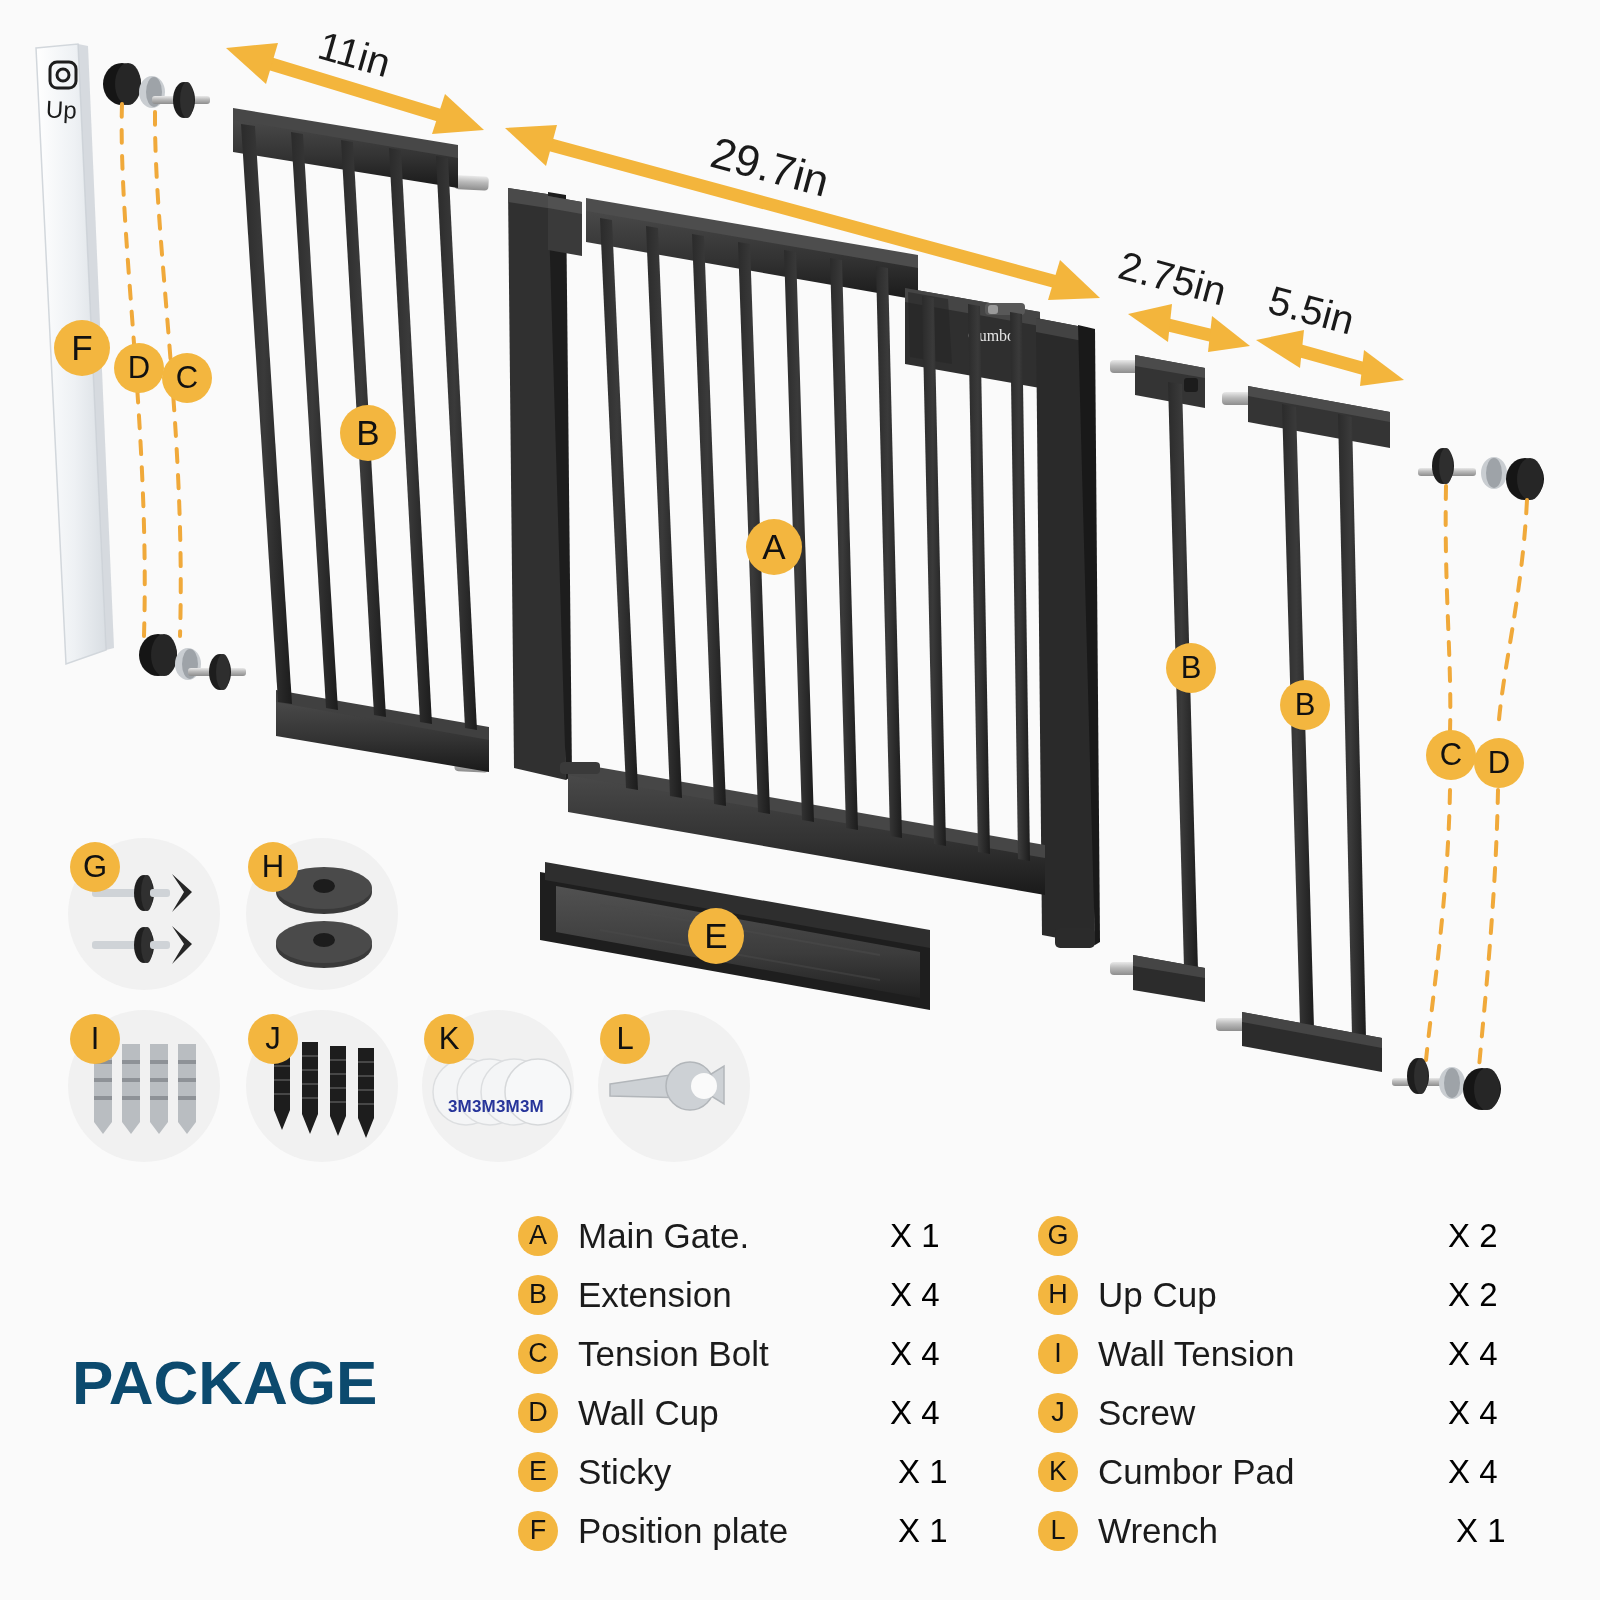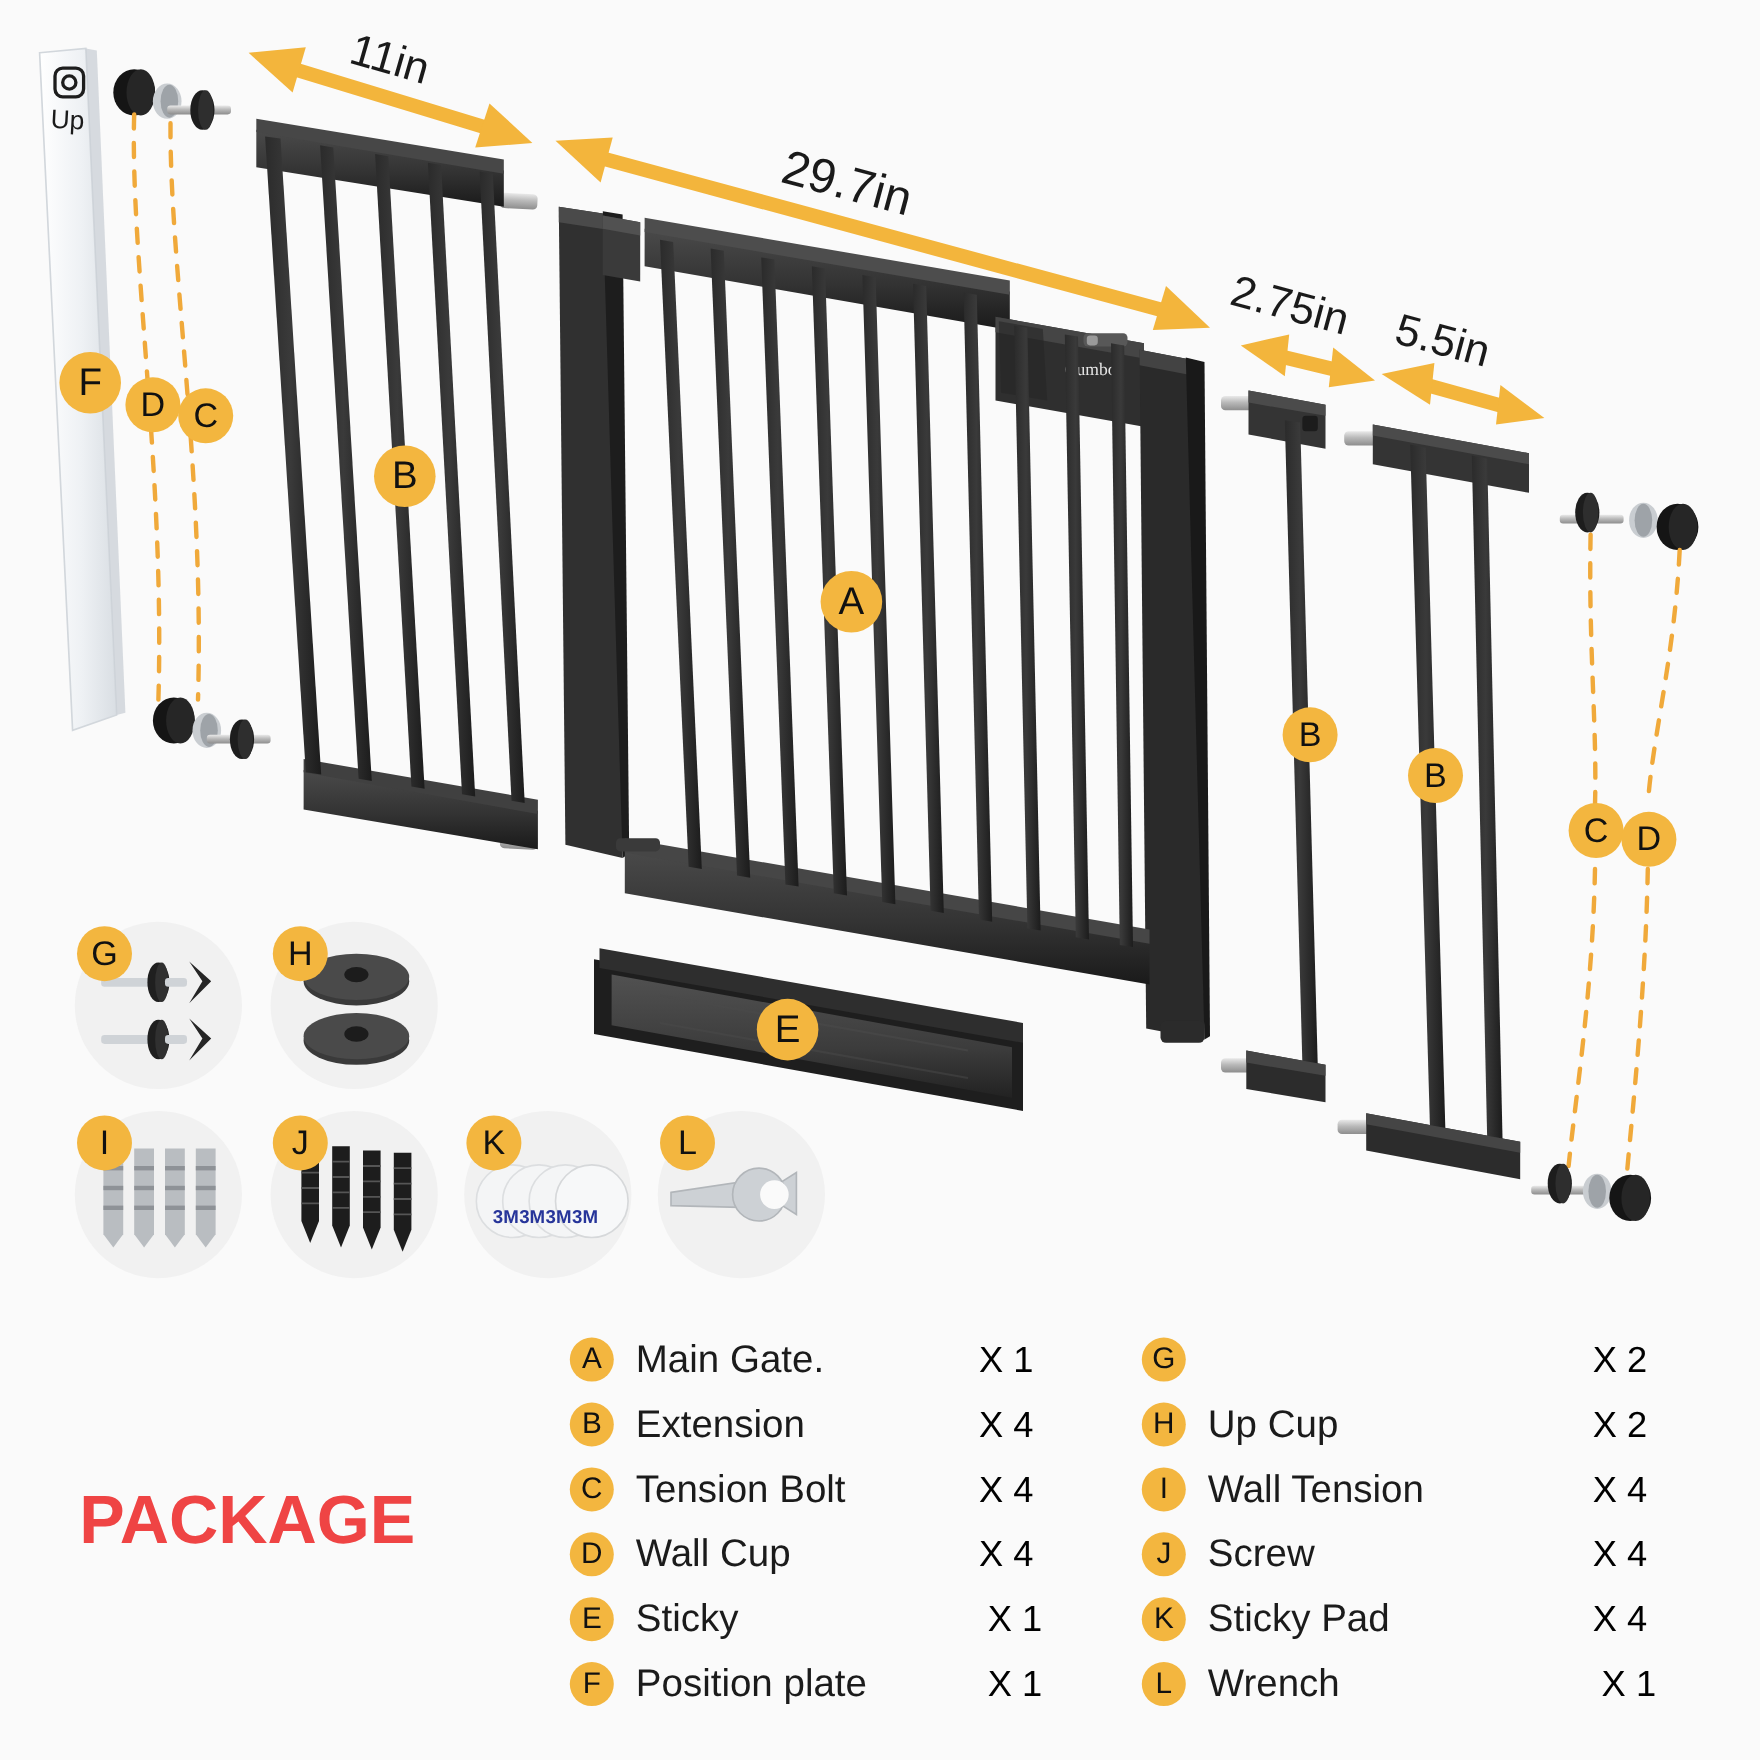--- a/index.html
+++ b/index.html
@@ -48,21 +48,21 @@
   .part-bubble {
     position: absolute;
     background: #f1f1f1; border-radius: 50%;
   }
   .part-svg { position: absolute; }
 
   
   .contents-title {
     position: absolute; left: 72px; top: 1348px;
     font-size: 62px; font-weight: 700; line-height: 1.12;
-    color: #ef4444; letter-spacing: 0px;
+    color: #0c4a6e; letter-spacing: 0px;
     font-family: "Liberation Sans", sans-serif;
   }
   .legend { position: absolute; font-family: "Liberation Sans", sans-serif; }
   .legend-row { position: relative; height: 59px; display: flex; align-items: center; }
   .legend-badge {
     width: 40px; height: 40px; border-radius: 50%;
     background: #F3B63F; color: #111;
     display: flex; align-items: center; justify-content: center;
     font-size: 27px; flex: 0 0 auto;
   }
@@ -440,21 +440,21 @@
       <div class="legend-label">Wall Tension</div>
       <div class="legend-qty" style="left:410px;">X 4</div>
     </div>
     <div class="legend-row">
       <div class="legend-badge">J</div>
       <div class="legend-label">Screw</div>
       <div class="legend-qty" style="left:410px;">X 4</div>
     </div>
     <div class="legend-row">
       <div class="legend-badge">K</div>
-      <div class="legend-label">Sticky Pad</div>
+      <div class="legend-label">Cumbor Pad</div>
       <div class="legend-qty" style="left:410px;">X 4</div>
     </div>
     <div class="legend-row">
       <div class="legend-badge">L</div>
       <div class="legend-label">Wrench</div>
       <div class="legend-qty" style="left:418px;">X 1</div>
     </div>
   </div>
 
 </div>

